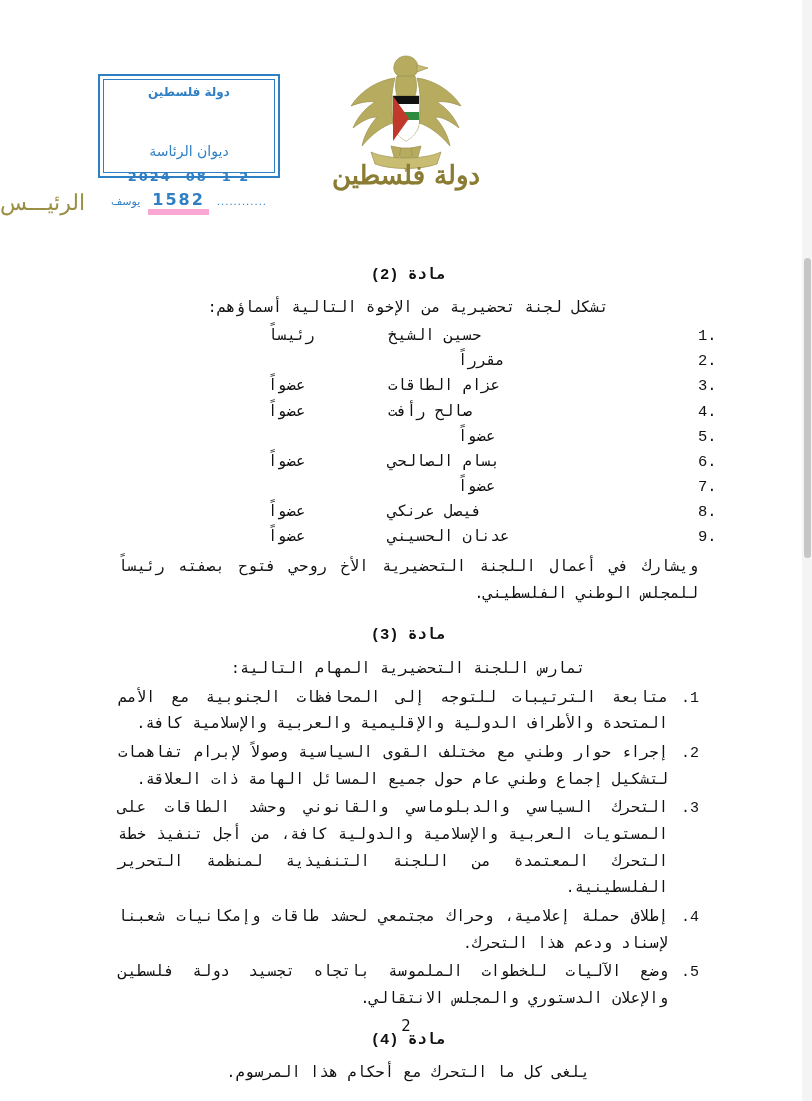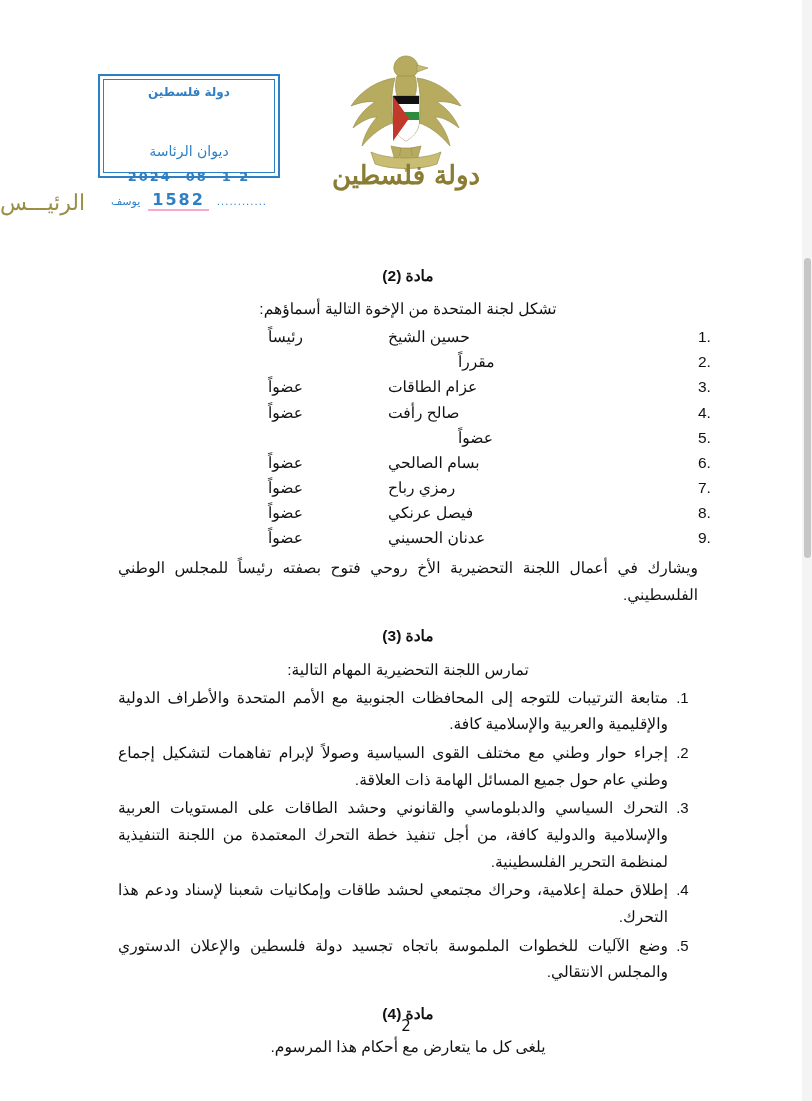--- a/index.html
+++ b/index.html
@@ -97,21 +97,21 @@
     display: flex;
     align-items: baseline;
     justify-content: center;
     gap: 8px;
     font-size: 11px;
   }
   .stamp-number {
     font-size: 16px;
     font-weight: bold;
     letter-spacing: 2px;
-    border-bottom: 2px solid #f9a8d4;
+    border-bottom: 6px solid #f9a8d4;
     padding: 0 4px;
   }
   .stamp-dots {
     font-size: 10px;
     letter-spacing: 1px;
   }
 
   
   .emblem {
     position: absolute;
@@ -147,21 +147,21 @@
   }
 
   
   .content {
     position: absolute;
     top: 248px;
     left: 118px;
     width: 580px;
     direction: rtl;
     text-align: right;
-    font-family: Liberation Sans, sans-serif;
+    font-family: Liberation Mono, monospace;
     font-size: 15.5px;
     line-height: 1.75;
     color: #111;
   }
 
   .article-title {
     text-align: center;
     font-weight: bold;
     font-size: 15.5px;
     margin: 14px 0 6px 0;
@@ -292,21 +292,21 @@
     </svg>
   </div>
 
   <div class="state-title">دولة فلسطين</div>
   <div class="state-sub">الرئيـــس</div>
 </div>
 
 <div class="content">
 
   <div class="article-title">مادة (2)</div>
-  <p class="lead">تشكل لجنة المتحدة من الإخوة التالية أسماؤهم:</p>
+  <p class="lead">تشكل لجنة تحضيرية من الإخوة التالية أسماؤهم:</p>
 
   <ol class="names">
     <li>
       <span class="num">1.</span>
       <span class="nm">حسين الشيخ</span>
       <span class="role">رئيساً</span>
     </li>
     <li>
       <span class="num">2.</span>
       <span class="role">مقرراً</span>
@@ -325,21 +325,20 @@
       <span class="num">5.</span>
       <span class="role">عضواً</span>
     </li>
     <li>
       <span class="num">6.</span>
       <span class="nm">بسام الصالحي</span>
       <span class="role">عضواً</span>
     </li>
     <li>
       <span class="num">7.</span>
-      <span class="nm">رمزي رباح</span>
       <span class="role">عضواً</span>
     </li>
     <li>
       <span class="num">8.</span>
       <span class="nm">فيصل عرنكي</span>
       <span class="role">عضواً</span>
     </li>
     <li>
       <span class="num">9.</span>
       <span class="nm">عدنان الحسيني</span>
@@ -354,20 +353,20 @@
 
   <ol class="tasks">
     <li>متابعة الترتيبات للتوجه إلى المحافظات الجنوبية مع الأمم المتحدة والأطراف الدولية والإقليمية والعربية والإسلامية كافة.</li>
     <li>إجراء حوار وطني مع مختلف القوى السياسية وصولاً لإبرام تفاهمات لتشكيل إجماع وطني عام حول جميع المسائل الهامة ذات العلاقة.</li>
     <li>التحرك السياسي والدبلوماسي والقانوني وحشد الطاقات على المستويات العربية والإسلامية والدولية كافة، من أجل تنفيذ خطة التحرك المعتمدة من اللجنة التنفيذية لمنظمة التحرير الفلسطينية.</li>
     <li>إطلاق حملة إعلامية، وحراك مجتمعي لحشد طاقات وإمكانيات شعبنا لإسناد ودعم هذا التحرك.</li>
     <li>وضع الآليات للخطوات الملموسة باتجاه تجسيد دولة فلسطين والإعلان الدستوري والمجلس الانتقالي.</li>
   </ol>
 
   <div class="article-title">مادة (4)</div>
-  <p class="closing">يلغى كل ما يتعارض مع أحكام هذا المرسوم.</p>
+  <p class="closing">يلغى كل ما التحرك مع أحكام هذا المرسوم.</p>
 </div>
 
 <div class="page-number">2</div>
 
 <div class="scrollbar-track">
   <div class="scrollbar-thumb"></div>
 </div>
 
 </body></html>

